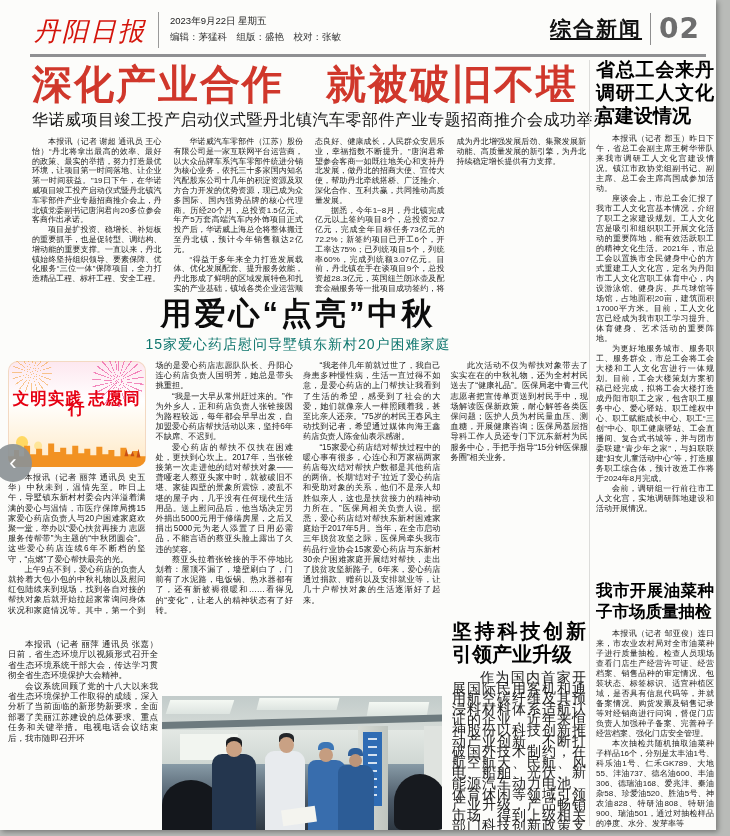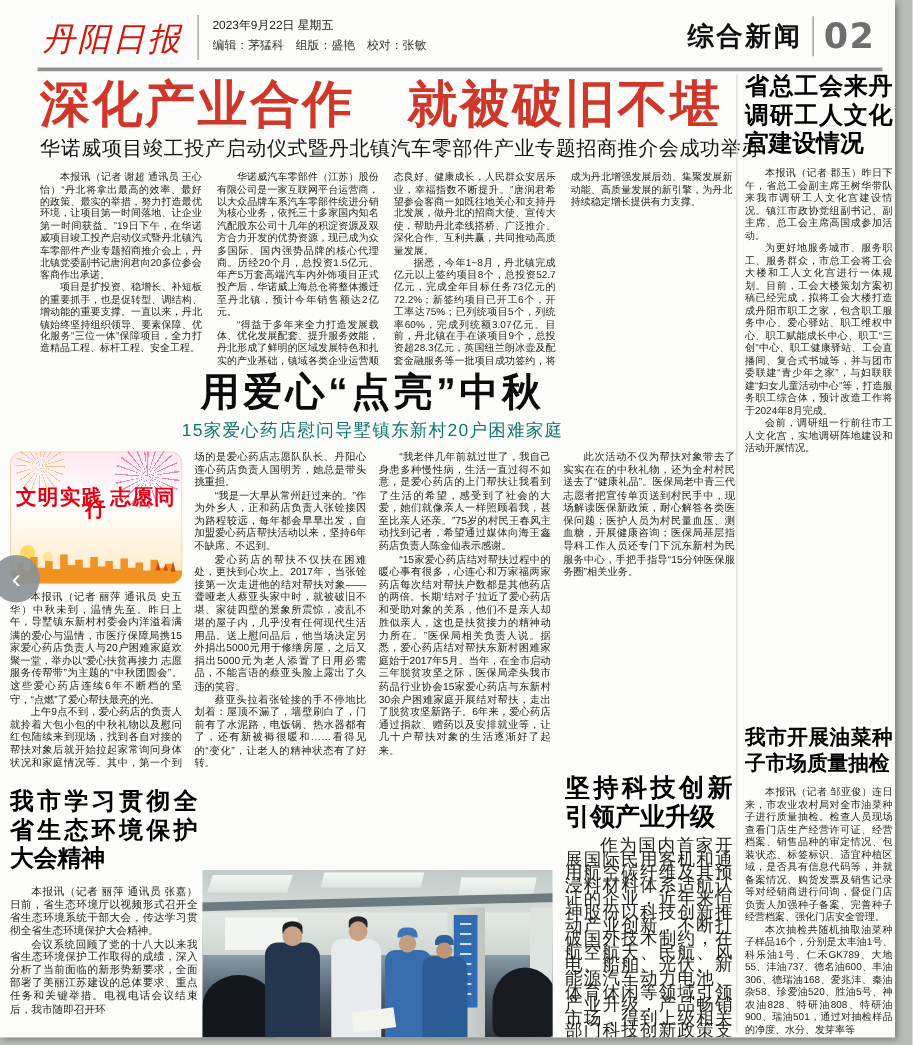--- a/index.html
+++ b/index.html
@@ -18,21 +18,21 @@
   .masthead{position:absolute;left:30px;top:10px;width:676px;height:40px;}
   .logo{
     position:absolute;left:4px;top:4px;
     font-family:"DejaVu Serif", serif;font-style:italic;font-weight:normal;
     font-size:26px;color:#d4150c;letter-spacing:2px;white-space:nowrap;
   }
   .mast-vline{position:absolute;left:128px;top:2px;width:1px;height:36px;background:#9a9a9a;}
   .mast-info{position:absolute;left:140px;top:3px;font-size:9.5px;color:#222;line-height:16px;white-space:nowrap;}
   .mast-info .row2{color:#333;}
   .section-wrap{position:absolute;right:6px;top:2px;display:flex;align-items:center;gap:8px;}
-  .section-name{font-size:21px;font-weight:bold;color:#111;letter-spacing:2px;}
+  .section-name{font-size:21px;font-weight:bold;color:#111;letter-spacing:2px;text-decoration:underline;}
   .section-vline{width:1px;height:32px;background:#8f8f8f;}
   .page-number{font-family:"DejaVu Sans", sans-serif;font-size:28px;font-weight:bold;color:#6e6e6e;letter-spacing:1px;}
   .header-rule{position:absolute;left:30px;top:54px;width:676px;height:3px;background:#8f9092;}
 
   
   .lead{position:absolute;left:32px;top:62px;width:554px;}
   .lead-headline{
     font-size:40px;line-height:44px;font-weight:bold;color:#d0372b;
     letter-spacing:2px;white-space:nowrap;
   }
@@ -168,20 +168,21 @@
     </div>
   </div>
 
   <div class="v-rule"></div>
 
   <div class="sidebar">
     <div class="sb-art1">
       <div class="sb-title">省总工会来丹调研工人文化宫建设情况</div>
       <div class="sb-body">
         <p>本报讯（记者 郡玉）昨日下午，省总工会副主席王树华带队来我市调研工人文化宫建设情况。镇江市政协党组副书记、副主席、总工会主席高国成参加活动。</p>
+        <p>座谈会上，市总工会汇报了我市工人文化宫基本情况，介绍了职工之家建设规划。工人文化宫是吸引和组织职工开展文化活动的重要阵地，能有效活跃职工的精神文化生活。2021年，市总工会以置换市全民健身中心的方式重建工人文化宫，定名为丹阳市工人文化宫职工体育中心，内设游泳馆、健身房、乒乓球馆等场馆，占地面积20亩，建筑面积17000平方米。目前，工人文化宫已经成为我市职工学习提升、体育健身、艺术活动的重要阵地。</p>
         <p>为更好地服务城市、服务职工、服务群众，市总工会将工会大楼和工人文化宫进行一体规划。目前，工会大楼策划方案初稿已经完成，拟将工会大楼打造成丹阳市职工之家，包含职工服务中心、爱心驿站、职工维权中心、职工赋能成长中心、职工“三创”中心、职工健康驿站、工会直播间、复合式书城等，并与团市委联建“青少年之家”，与妇联联建“妇女儿童活动中心”等，打造服务职工综合体，预计改造工作将于2024年8月完成。</p>
         <p>会前，调研组一行前往市工人文化宫，实地调研阵地建设和活动开展情况。</p>
       </div>
     </div>
     <div class="sb-art2">
       <div class="sb-title-sm">我市开展油菜种子市场质量抽检</div>
       <div class="sb-body">
         <p>本报讯（记者 邹亚俊）连日来，市农业农村局对全市油菜种子进行质量抽检。检查人员现场查看门店生产经营许可证、经营档案、销售品种的审定情况、包装状态、标签标识、适宜种植区域，是否具有信息代码等，并就备案情况、购货发票及销售记录等对经销商进行问询，督促门店负责人加强种子备案、完善种子经营档案、强化门店安全管理。</p>
         <p>本次抽检共随机抽取油菜种子样品16个，分别是太丰油1号、科乐油1号、仁禾GK789、大地55、沣油737、德名油600、丰油306、德瑞油168、爱兆沣、秦油杂58、珍爱油520、胜油5号、神农油828、特研油808、特研油900、瑞油501，通过对抽检样品的净度、水分、发芽率等</p>
       </div>
@@ -208,21 +209,20 @@
       <p>“我是一大早从常州赶过来的。”作为外乡人，正和药店负责人张铨接因为路程较远，每年都会早早出发，自加盟爱心药店帮扶活动以来，坚持6年不缺席、不迟到。</p>
       <p>爱心药店的帮扶不仅扶在困难处，更扶到心坎上。2017年，当张铨接第一次走进他的结对帮扶对象——聋哑老人蔡亚头家中时，就被破旧不堪、家徒四壁的景象所震惊，凌乱不堪的屋子内，几乎没有任何现代生活用品。送上慰问品后，他当场决定另外捐出5000元用于修缮房屋，之后又捐出5000元为老人添置了日用必需品，不能言语的蔡亚头脸上露出了久违的笑容。</p>
       <p>蔡亚头拉着张铨接的手不停地比划着：屋顶不漏了，墙壁刷白了，门前有了水泥路，电饭锅、热水器都有了，还有新被褥很暖和……看得见的“变化”，让老人的精神状态有了好转。</p>
       <p>“我老伴几年前就过世了，我自己身患多种慢性病，生活一直过得不如意，是爱心药店的上门帮扶让我看到了生活的希望，感受到了社会的大爱，她们就像亲人一样照顾着我，甚至比亲人还亲。”75岁的村民王春风主动找到记者，希望通过媒体向海王鑫药店负责人陈金仙表示感谢。</p>
       <p>“15家爱心药店结对帮扶过程中的暖心事有很多，心连心和万家福两家药店每次结对帮扶户数都是其他药店的两倍。长期‘结对子’拉近了爱心药店和受助对象的关系，他们不是亲人却胜似亲人，这也是扶贫接力的精神动力所在。”医保局相关负责人说。据悉，爱心药店结对帮扶东新村困难家庭始于2017年5月。当年，在全市启动三年脱贫攻坚之际，医保局牵头我市药品行业协会15家爱心药店与东新村30余户困难家庭开展结对帮扶，走出了脱贫攻坚新路子。6年来，爱心药店通过捐款、赠药以及安排就业等，让几十户帮扶对象的生活逐渐好了起来。</p>
       <p>此次活动不仅为帮扶对象带去了实实在在的中秋礼物，还为全村村民送去了“健康礼品”。医保局老中青三代志愿者把宣传单页送到村民手中，现场解读医保新政策，耐心解答各类医保问题；医护人员为村民量血压、测血糖，开展健康咨询；医保局基层指导科工作人员还专门下沉东新村为民服务中心，手把手指导“15分钟医保服务圈”相关业务。</p>
     </div>
   </div>
 
   <div class="eco">
-    <div class="eco-title">我市学习贯彻全省生态环境保护大会精神</div>
     <div class="eco-body">
       <p>本报讯（记者 丽萍 通讯员 张嘉）日前，省生态环境厅以视频形式召开全省生态环境系统干部大会，传达学习贯彻全省生态环境保护大会精神。</p>
       <p>会议系统回顾了党的十八大以来我省生态环境保护工作取得的成绩，深入分析了当前面临的新形势新要求，全面部署了美丽江苏建设的总体要求、重点任务和关键举措。电视电话会议结束后，我市随即召开环</p>
     </div>
   </div>
 
   <div class="photo">
     <div class="ph-panel ph-p1"></div>
     <div class="ph-panel ph-p2"></div>
     <div class="ph-panel ph-p3"></div>

